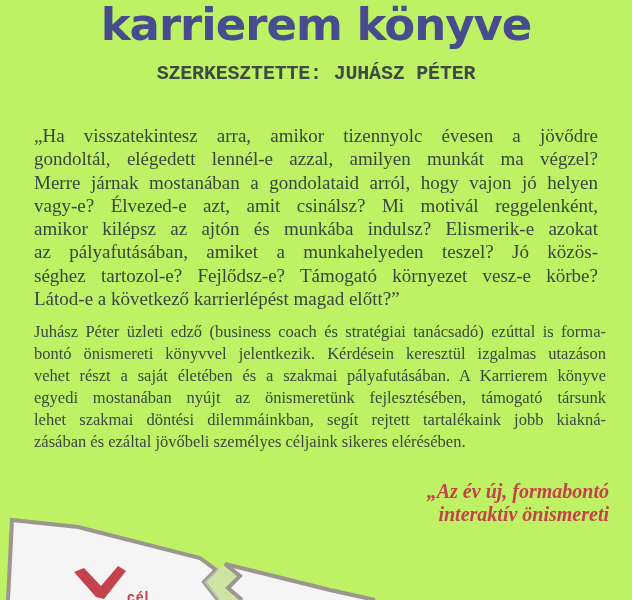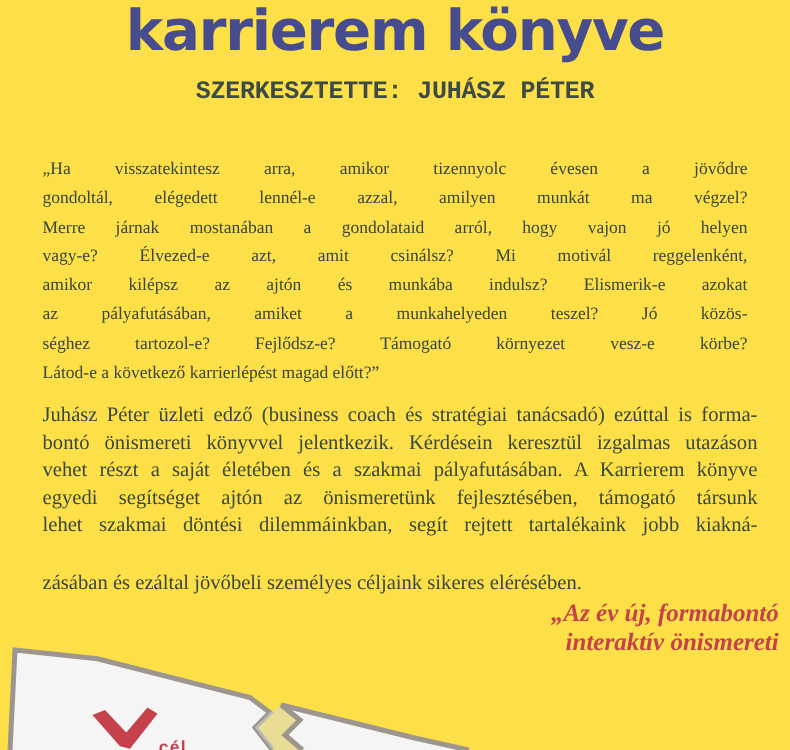--- a/index.html
+++ b/index.html
@@ -1,20 +1,20 @@
 <!DOCTYPE html>
 <html lang="hu"><head>
 <meta charset="utf-8">
 <style>
   html, body { margin: 0; padding: 0; }
   .page {
     position: relative;
     width: 632px;
     height: 600px;
-    background: #fde047;
+    background: #bef264;
     overflow: hidden;
     font-family: "Liberation Serif", serif;
   }
 
   .title {
     position: absolute;
     top: -7px;
     left: 0;
     width: 100%;
     text-align: center;
@@ -40,21 +40,21 @@
     color: #3e4a46;
     margin: 0;
   }
 
   .intro {
     position: absolute;
     left: 34px;
     top: 124px;
     width: 564px;
     color: #3a4540;
-    font-size: 14px;
+    font-size: 19px;
     line-height: 23.3px;
   }
   .intro .jline {
     text-align: justify;
     text-align-last: justify;
   }
   .intro .jlast { text-align-last: left; }
 
   .about {
     position: absolute;
@@ -62,25 +62,25 @@
     top: 321px;
     width: 572px;
     color: #3b4741;
     font-size: 16.5px;
     line-height: 22px;
   }
   .about .jline {
     text-align: justify;
     text-align-last: justify;
   }
-  .about .jlast { text-align-last: left; margin-top: 24px; }
+  .about .jlast { text-align-last: left; }
 
   .review {
     position: absolute;
-    right: 9px;
+    right: 23px;
     top: 480px;
     width: 280px;
     text-align: right;
     font-style: italic;
     font-weight: bold;
     font-size: 20px;
     line-height: 23px;
     color: #c5414b;
   }
 
@@ -121,21 +121,21 @@
     <div class="jline">amikor kilépsz az ajtón és munkába indulsz? Elismerik-e azokat</div>
     <div class="jline">az pályafutásában, amiket a munkahelyeden teszel? Jó közös-</div>
     <div class="jline">séghez tartozol-e? Fejlődsz-e? Támogató környezet vesz-e körbe?</div>
     <div class="jline jlast">Látod-e a következő karrierlépést magad előtt?”</div>
   </div>
 
   <div class="about">
     <div class="jline">Juhász Péter üzleti edző (business coach és stratégiai tanácsadó) ezúttal is forma-</div>
     <div class="jline">bontó önismereti könyvvel jelentkezik. Kérdésein keresztül izgalmas utazáson</div>
     <div class="jline">vehet részt a saját életében és a szakmai pályafutásában. A Karrierem könyve</div>
-    <div class="jline">egyedi segítséget ajtón az önismeretünk fejlesztésében, támogató társunk</div>
+    <div class="jline">egyedi mostanában nyújt az önismeretünk fejlesztésében, támogató társunk</div>
     <div class="jline">lehet szakmai döntési dilemmáinkban, segít rejtett tartalékaink jobb kiakná-</div>
     <div class="jline jlast">zásában és ezáltal jövőbeli személyes céljaink sikeres elérésében.</div>
   </div>
 
   <div class="review">
     <div>„Az év új, formabontó</div>
     <div>interaktív önismereti</div>
   </div>
 
   <svg class="torn-graphic" viewBox="0 0 632 600" xmlns="http://www.w3.org/2000/svg" aria-hidden="true">

